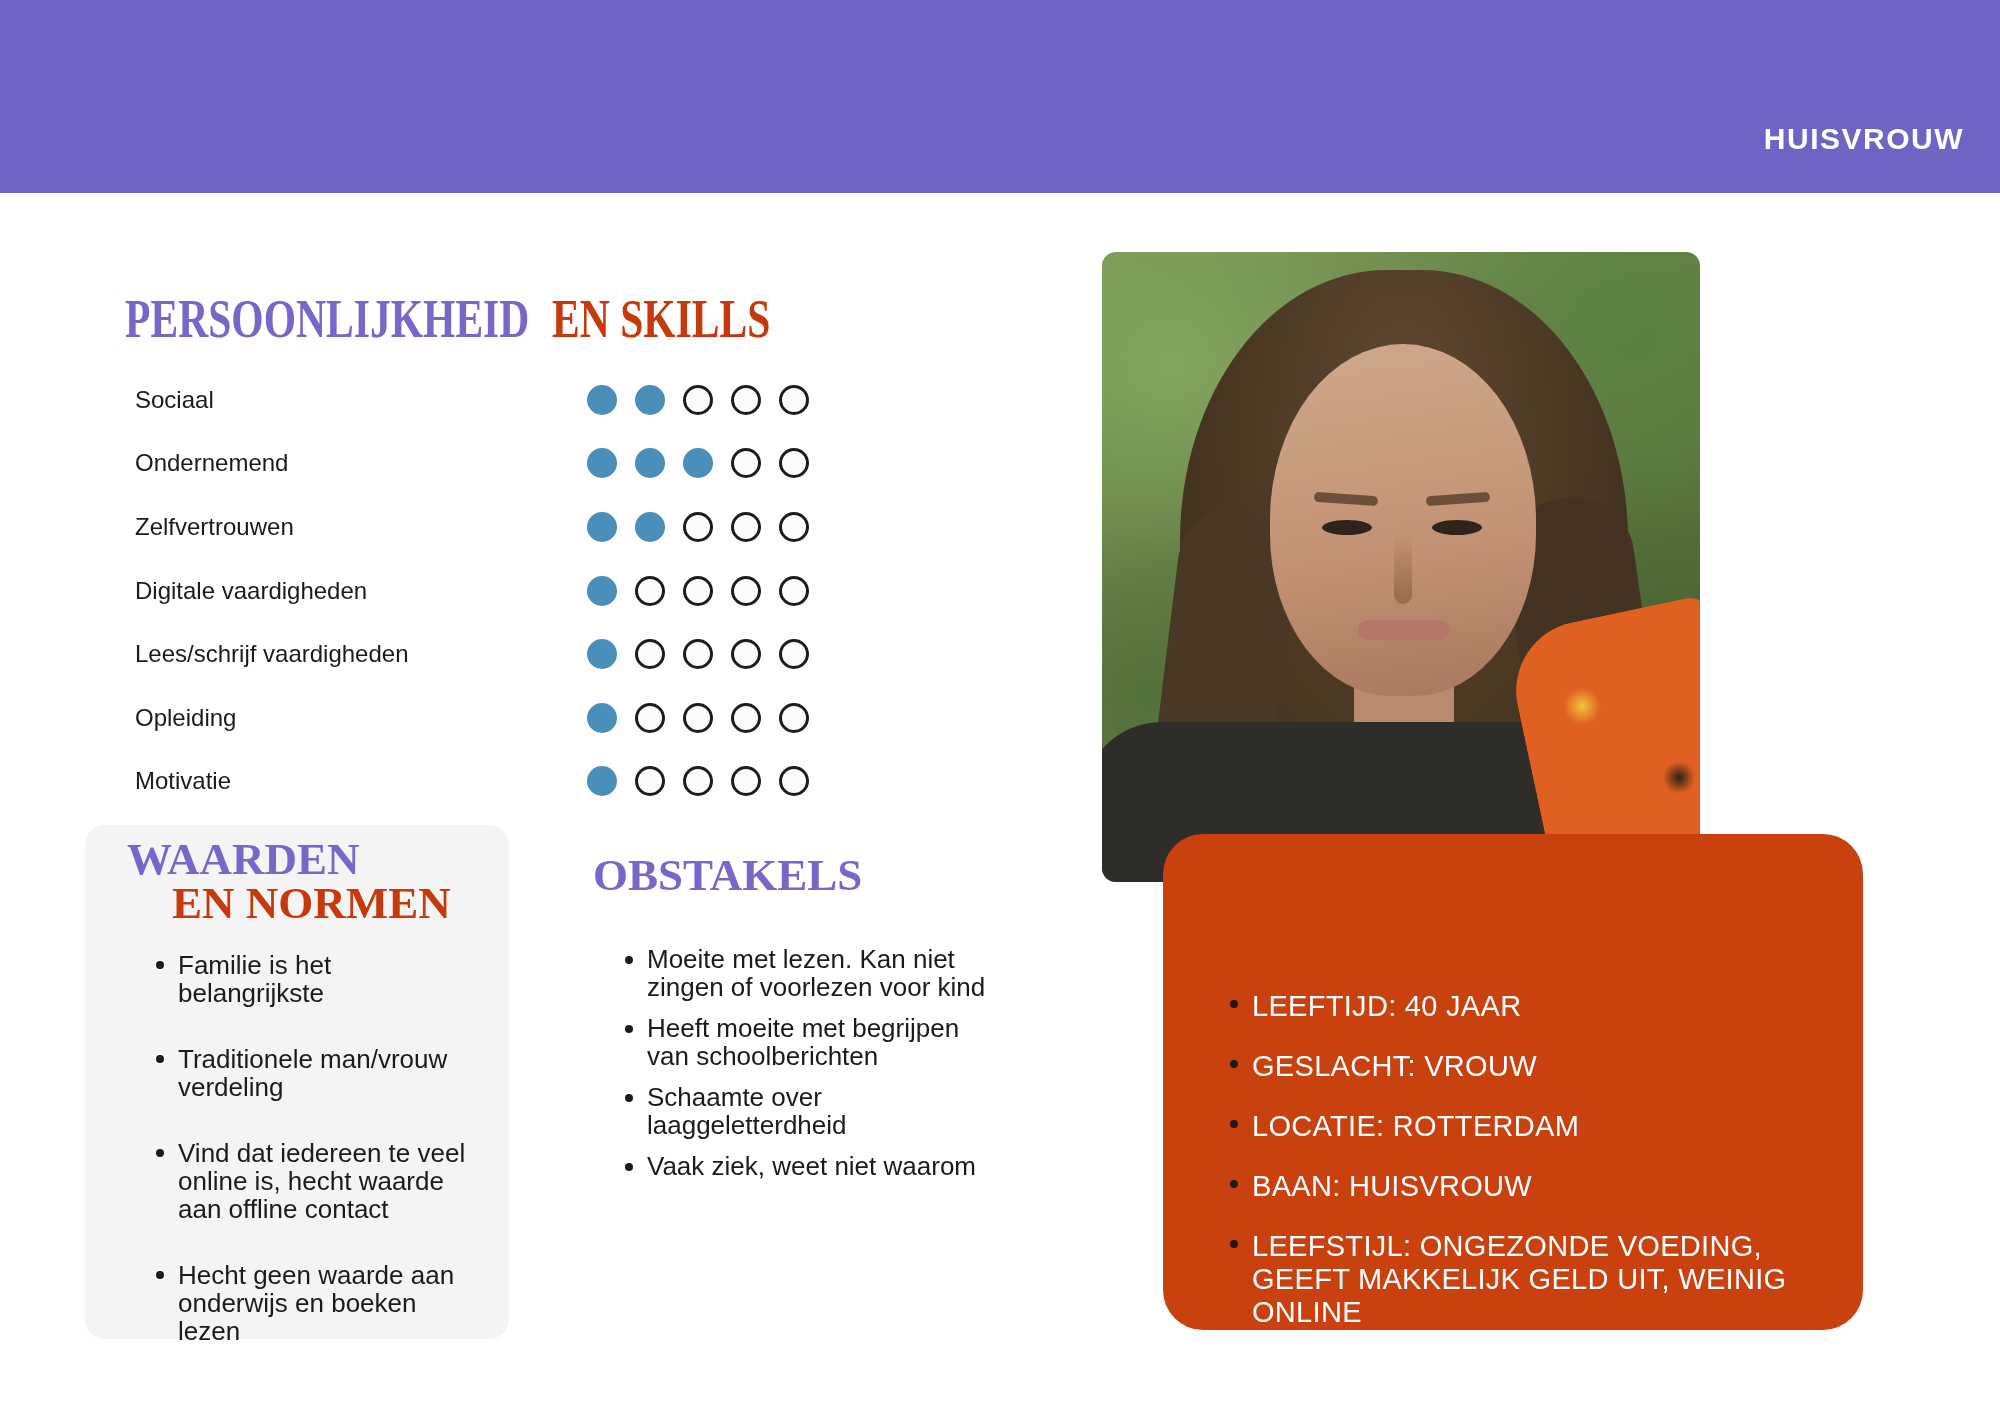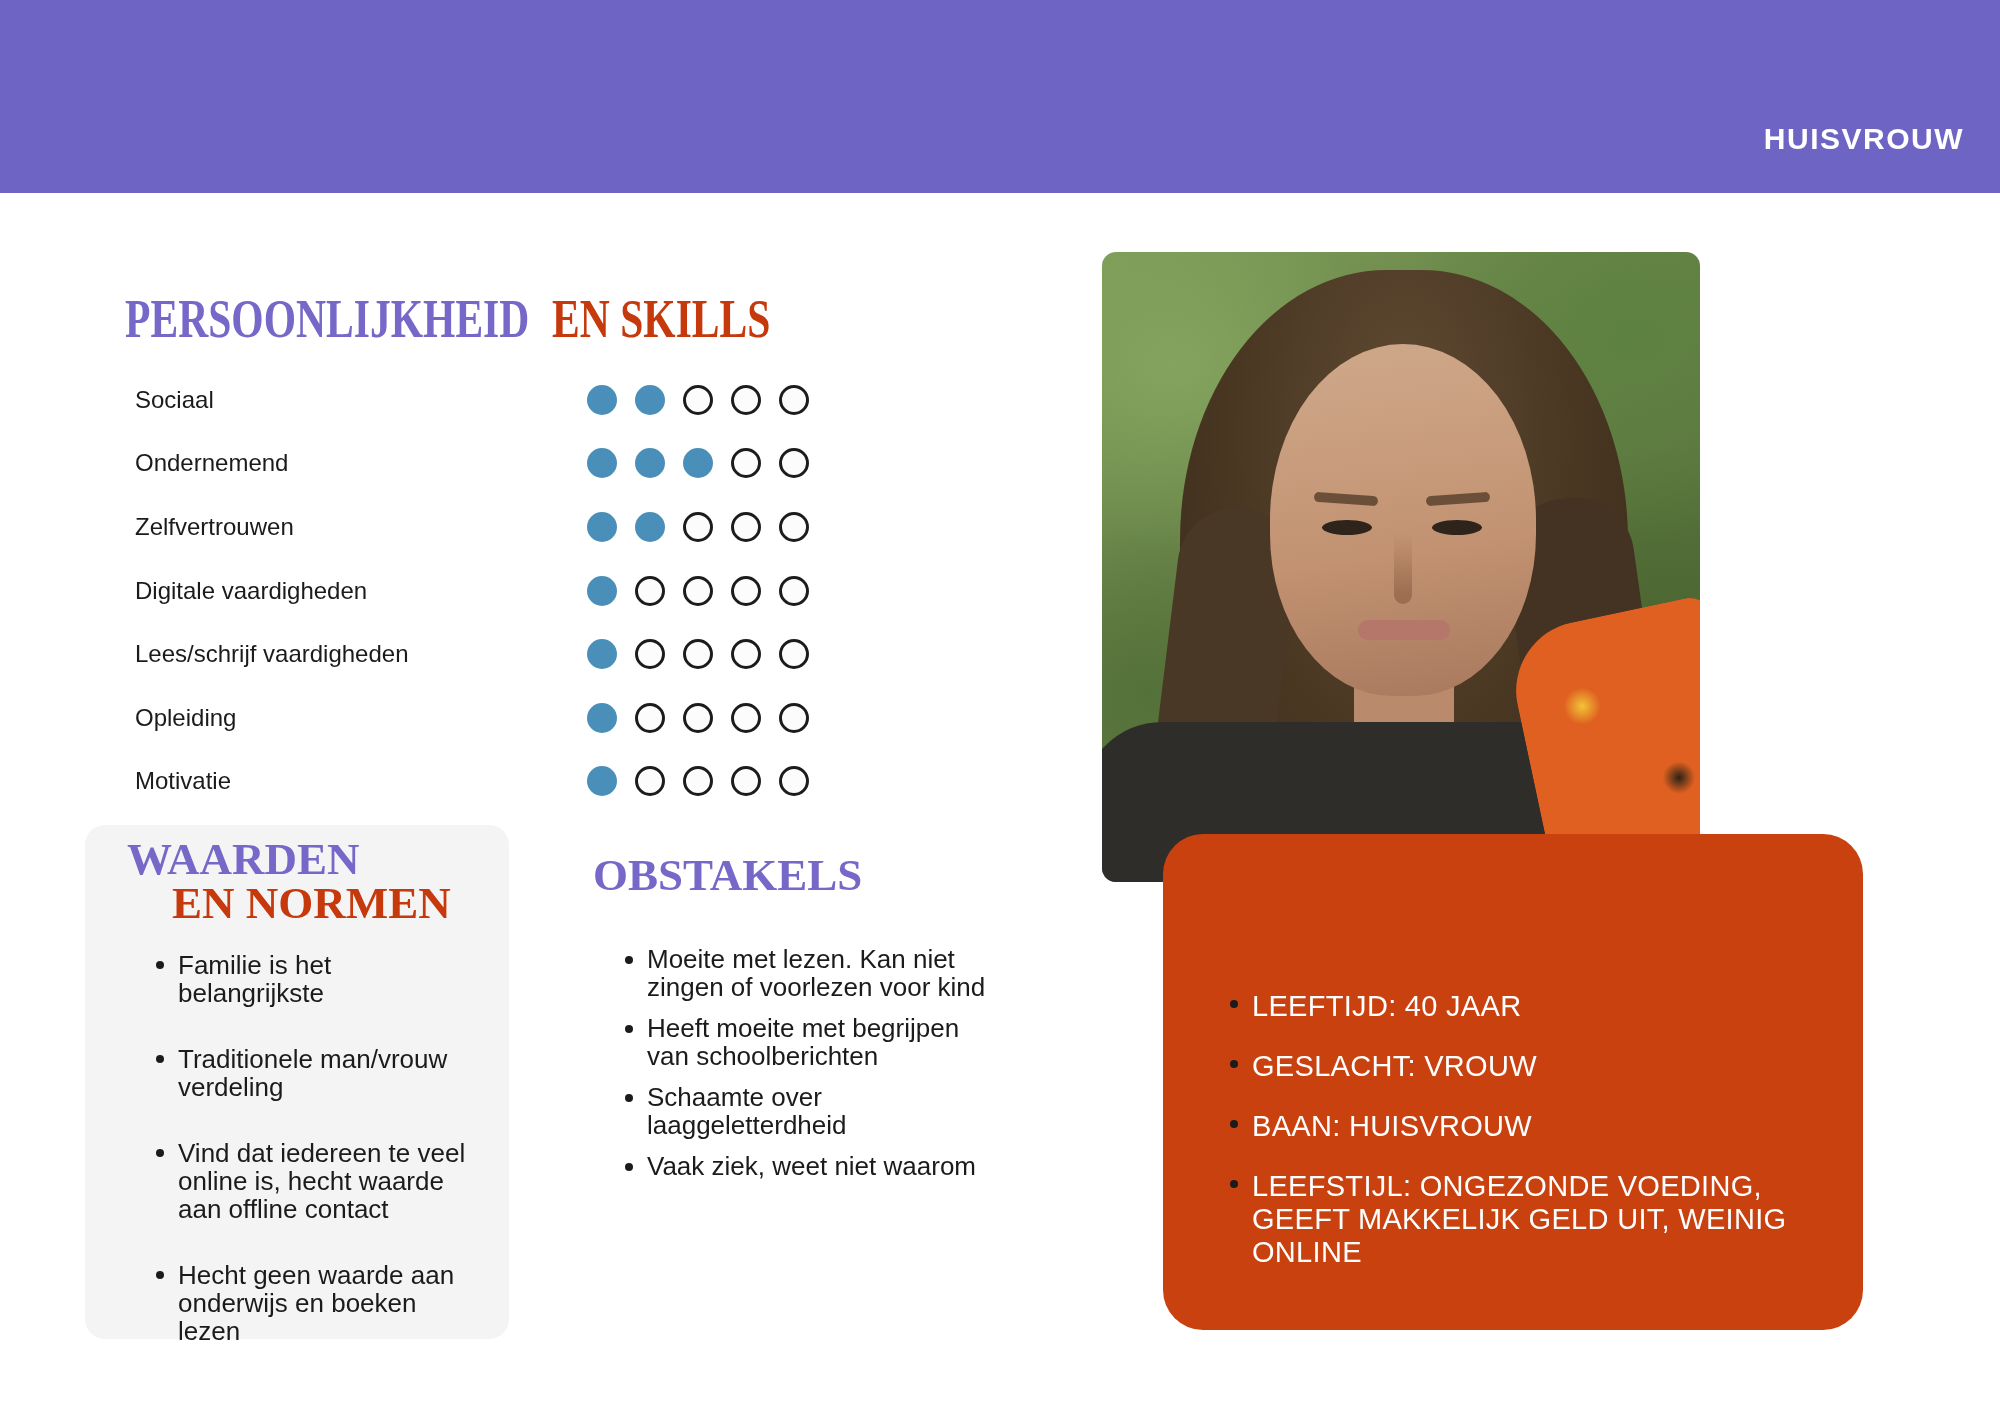--- a/index.html
+++ b/index.html
@@ -231,18 +231,19 @@
       <div class="ph-lips"></div>
     </div>
     <div class="ph-shoulders"></div>
     <div class="ph-jacket"></div>
   </div>
 
   <section class="overview-box">
     <ul class="blist overview-list">
         <li>LEEFTIJD: 40 JAAR</li>
         <li>GESLACHT: VROUW</li>
+        <li>LOCATIE: ROTTERDAM</li>
         <li>BAAN: HUISVROUW</li>
         <li>LEEFSTIJL: ONGEZONDE VOEDING,  GEEFT MAKKELIJK GELD UIT, WEINIG ONLINE</li>
       </ul>
   </section>
 
 </div>
 
 </body></html>

